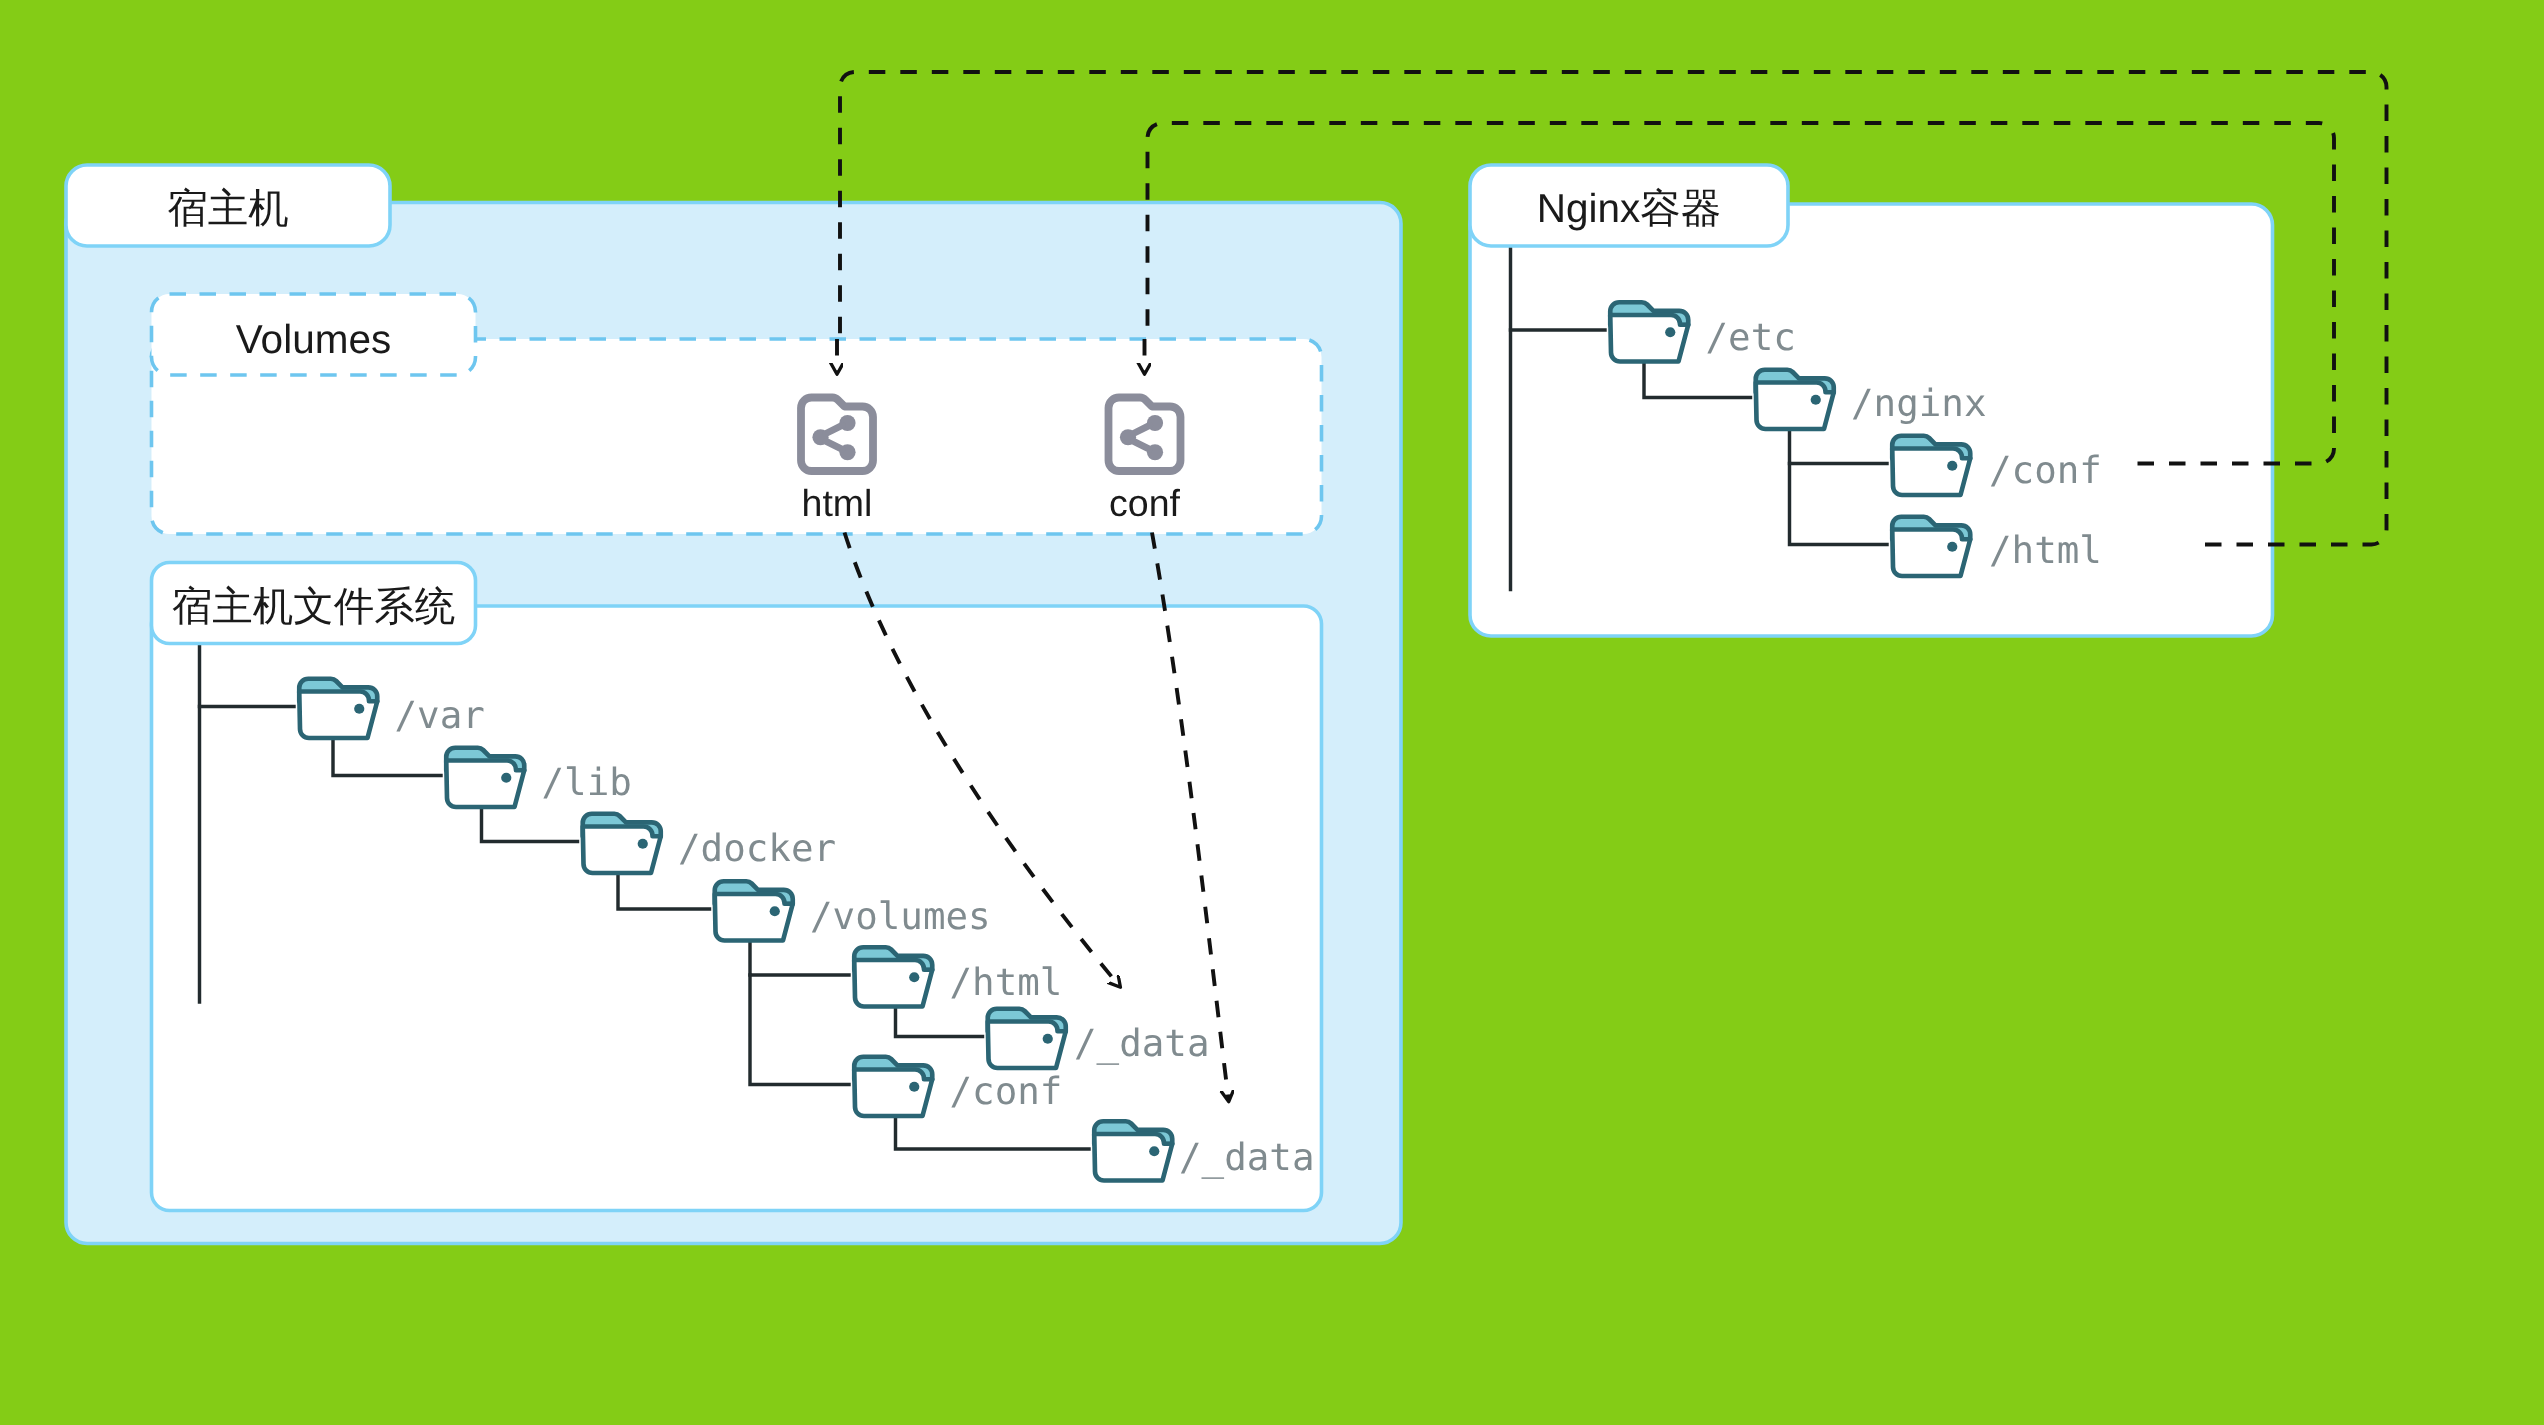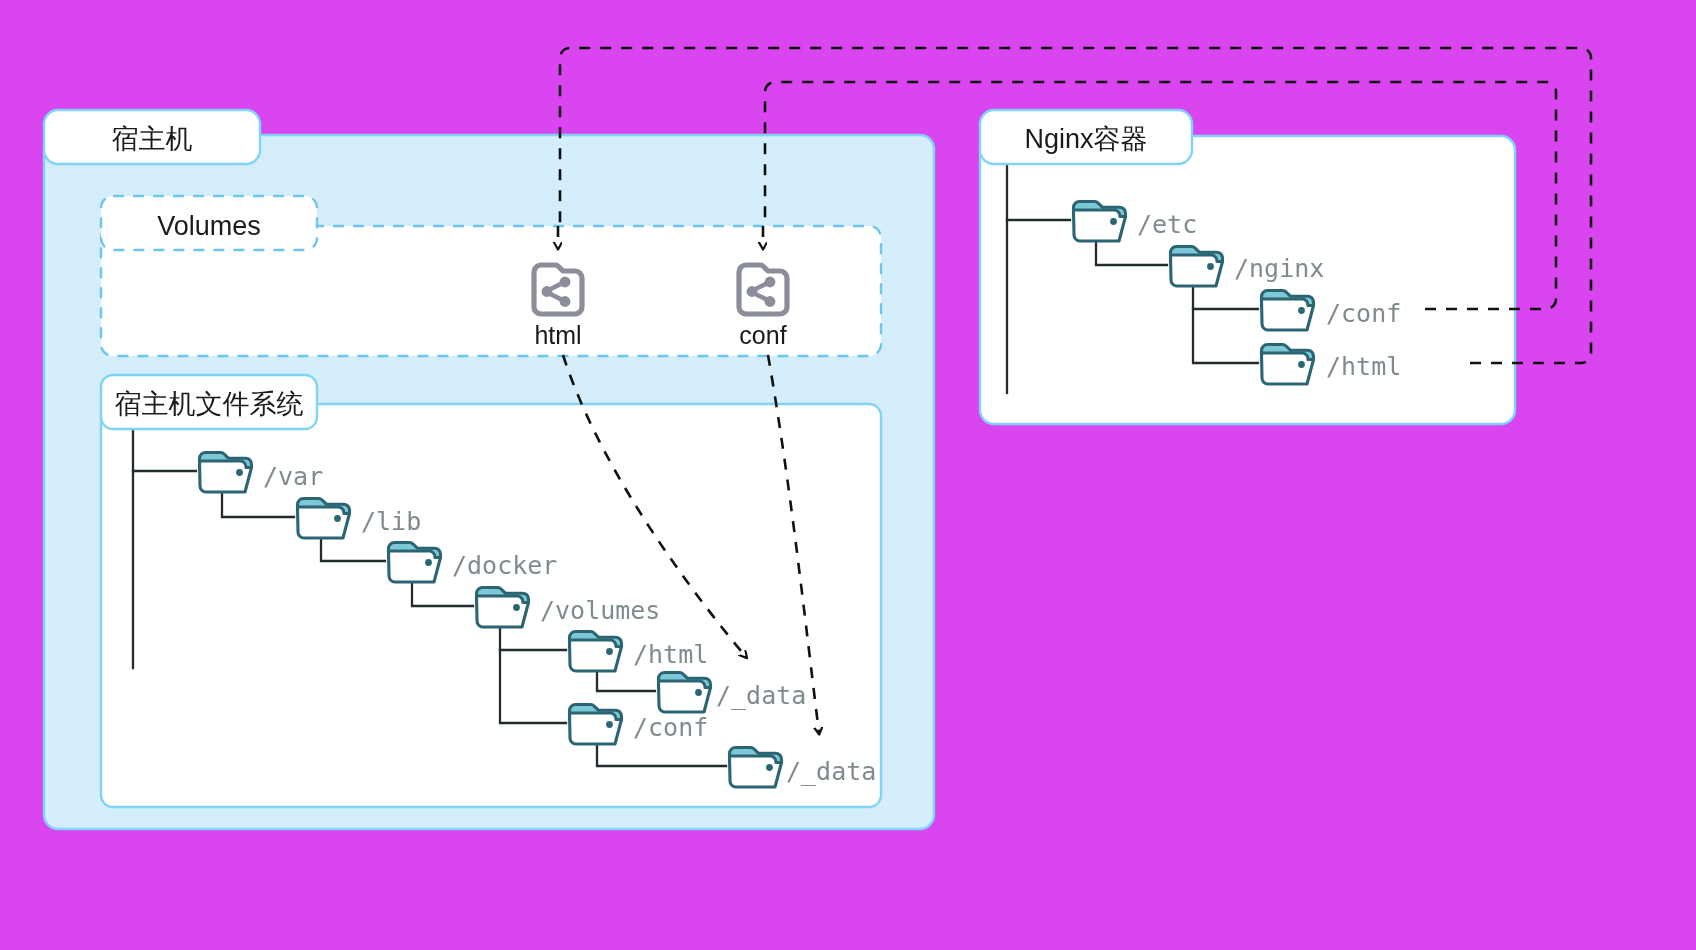--- a/index.html
+++ b/index.html
@@ -1,20 +1,20 @@
 <!DOCTYPE html>
 <html><head>
 <meta charset="utf-8">
 <style>
   html,body{margin:0;padding:0;background:#ffffff;}
   body{
     width:1696px;height:950px;overflow:hidden;
     font-family:"Liberation Sans","DejaVu Sans",sans-serif;
   }
-  #stage{position:relative;width:1696px;height:950px;background:#d946ef;}
+  #stage{position:relative;width:1696px;height:950px;background:#84cc16;}
   svg#canvas{position:absolute;left:0;top:0;width:1696px;height:950px;}
 
   .cjk-label{font-family:"Liberation Sans","DejaVu Sans",sans-serif;}
   .mono{font-family:"DejaVu Sans Mono","Liberation Mono",monospace;}
 </style>
 </head>
 <body>
 
 <div id="stage">
 

